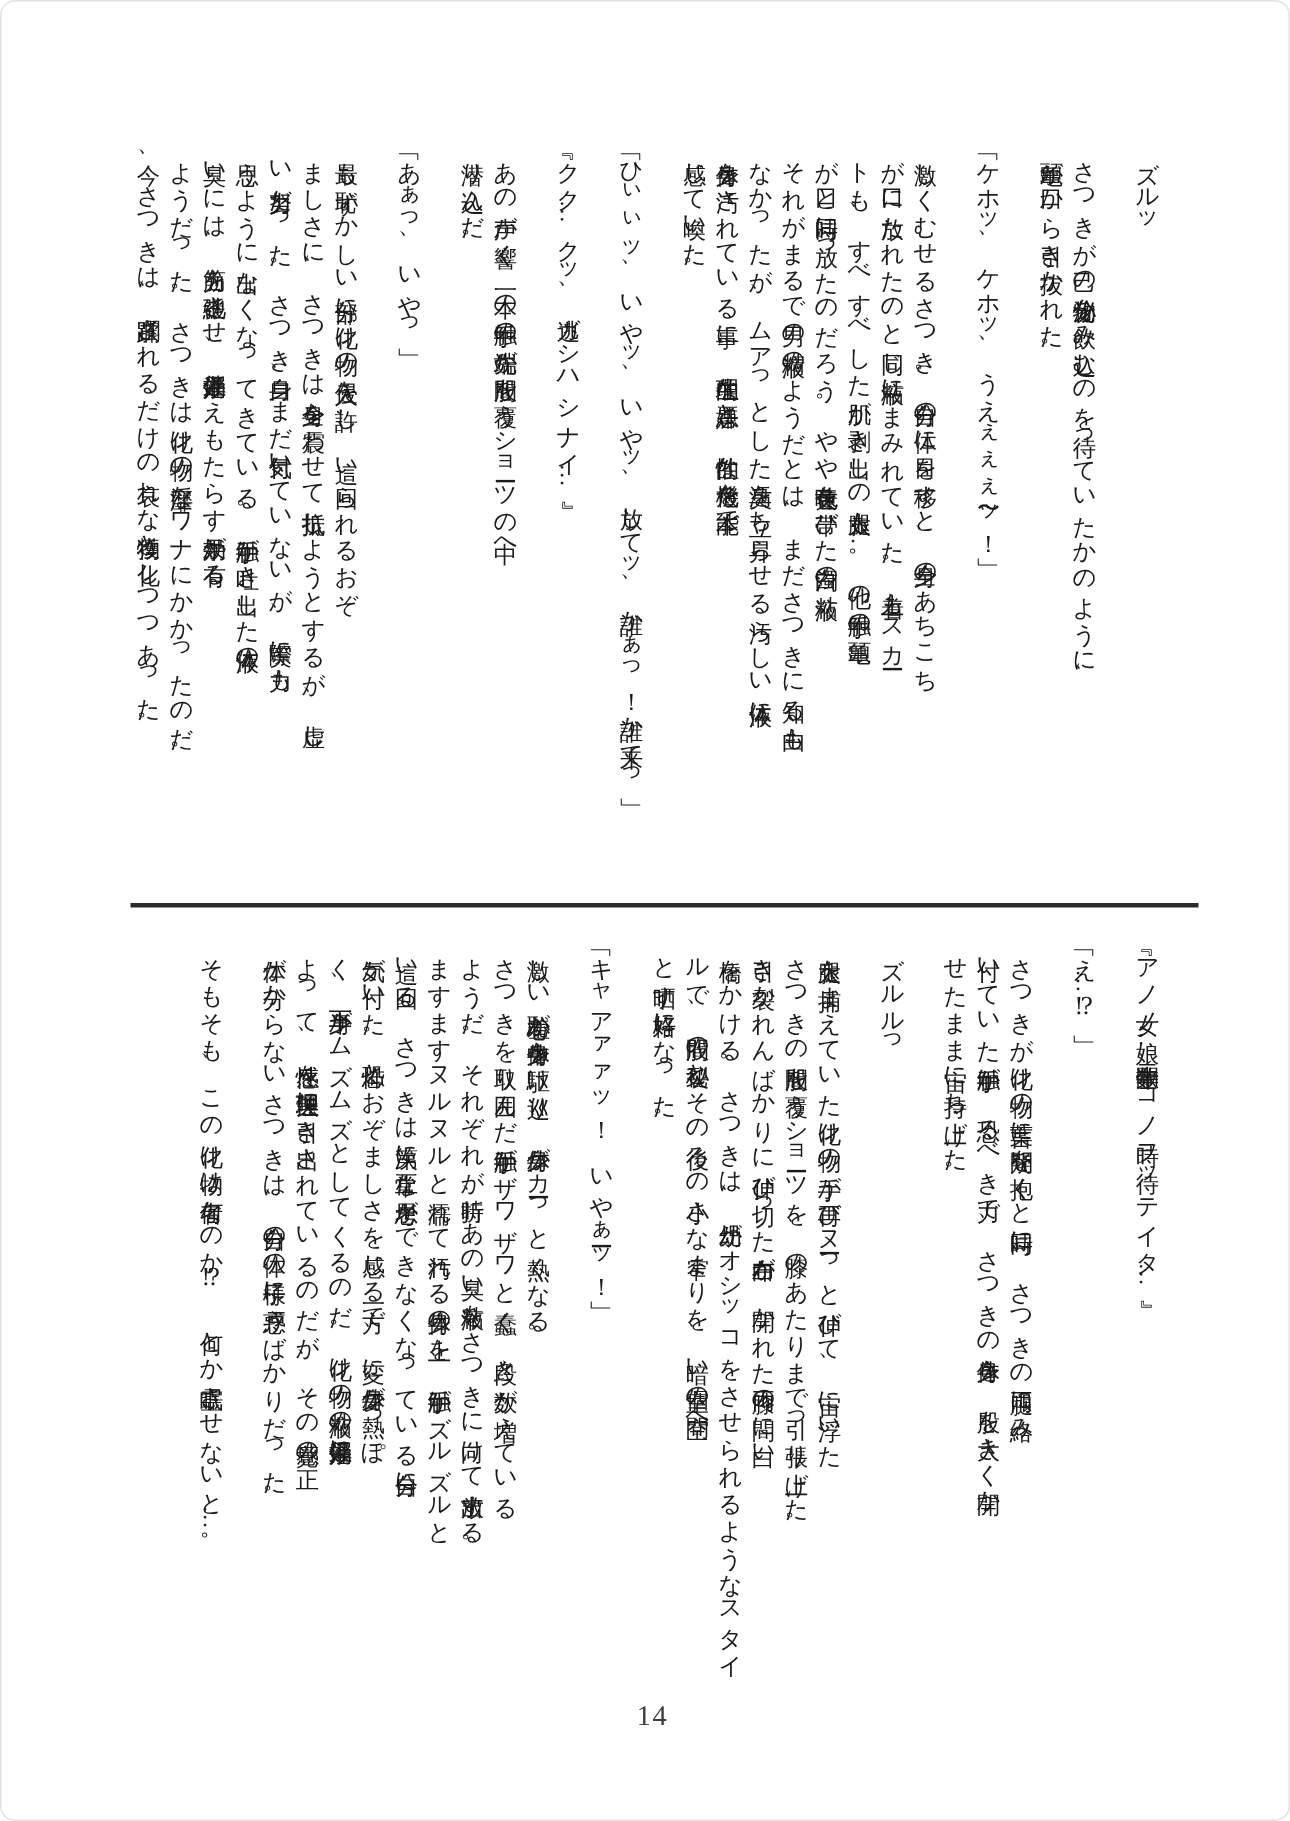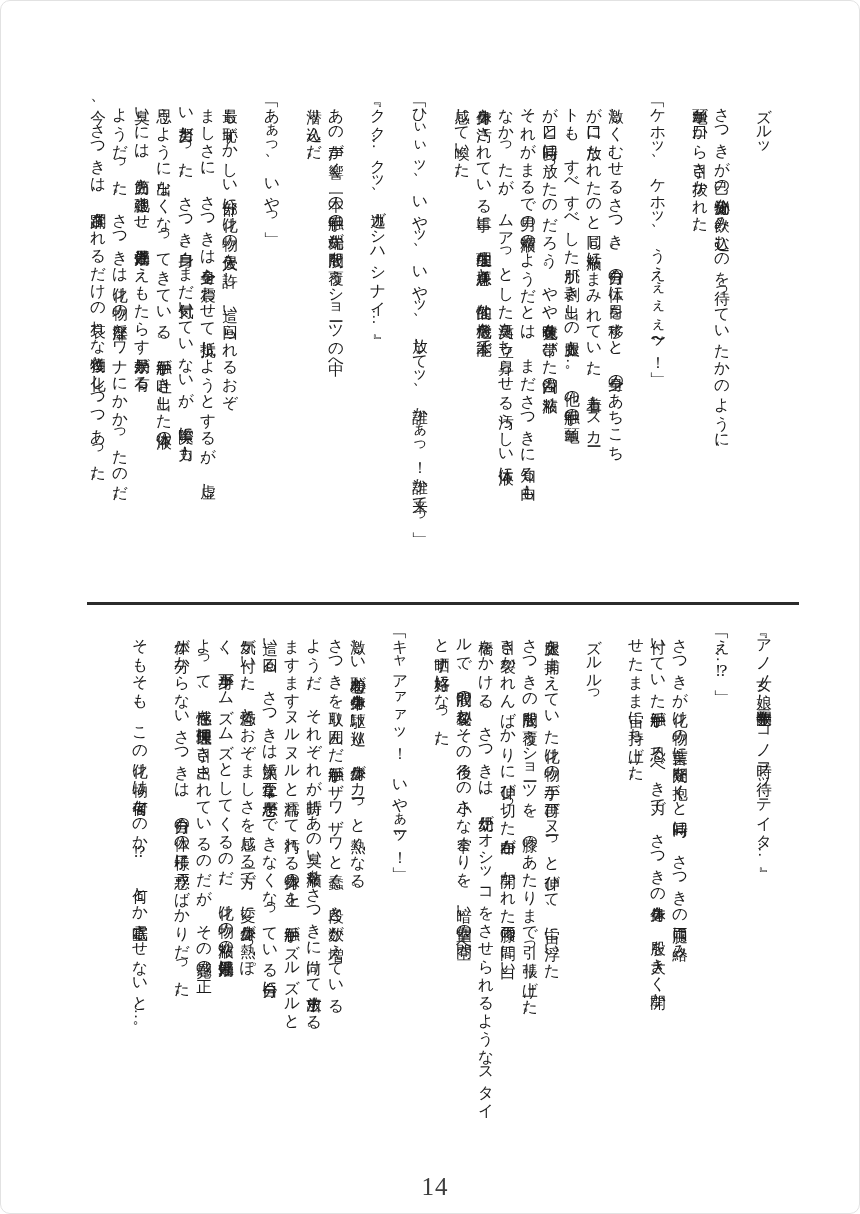--- a/index.html
+++ b/index.html
@@ -55,25 +55,25 @@
     top: 601px;
     left: 86px;
     width: 712px;
     height: 3px;
     background: #2b2b2b;
     border: none;
     margin: 0;
   }
   .page-number {
     position: absolute;
-    top: 1172px;
+    top: 1133px;
     left: 404px;
     width: 60px;
     text-align: center;
-    font-size: 25px;
+    font-size: 19px;
     color: #3d3d3d;
     font-family: "Liberation Serif", "DejaVu Serif", serif;
     letter-spacing: 1px;
   }
 </style>
 </head>
 <body>
 
 <div class="page">
   <div class="vtext sec-top"><p>ズルッ</p><p>さつきが己の分泌物を飲み込むのを待っていたかのように、

